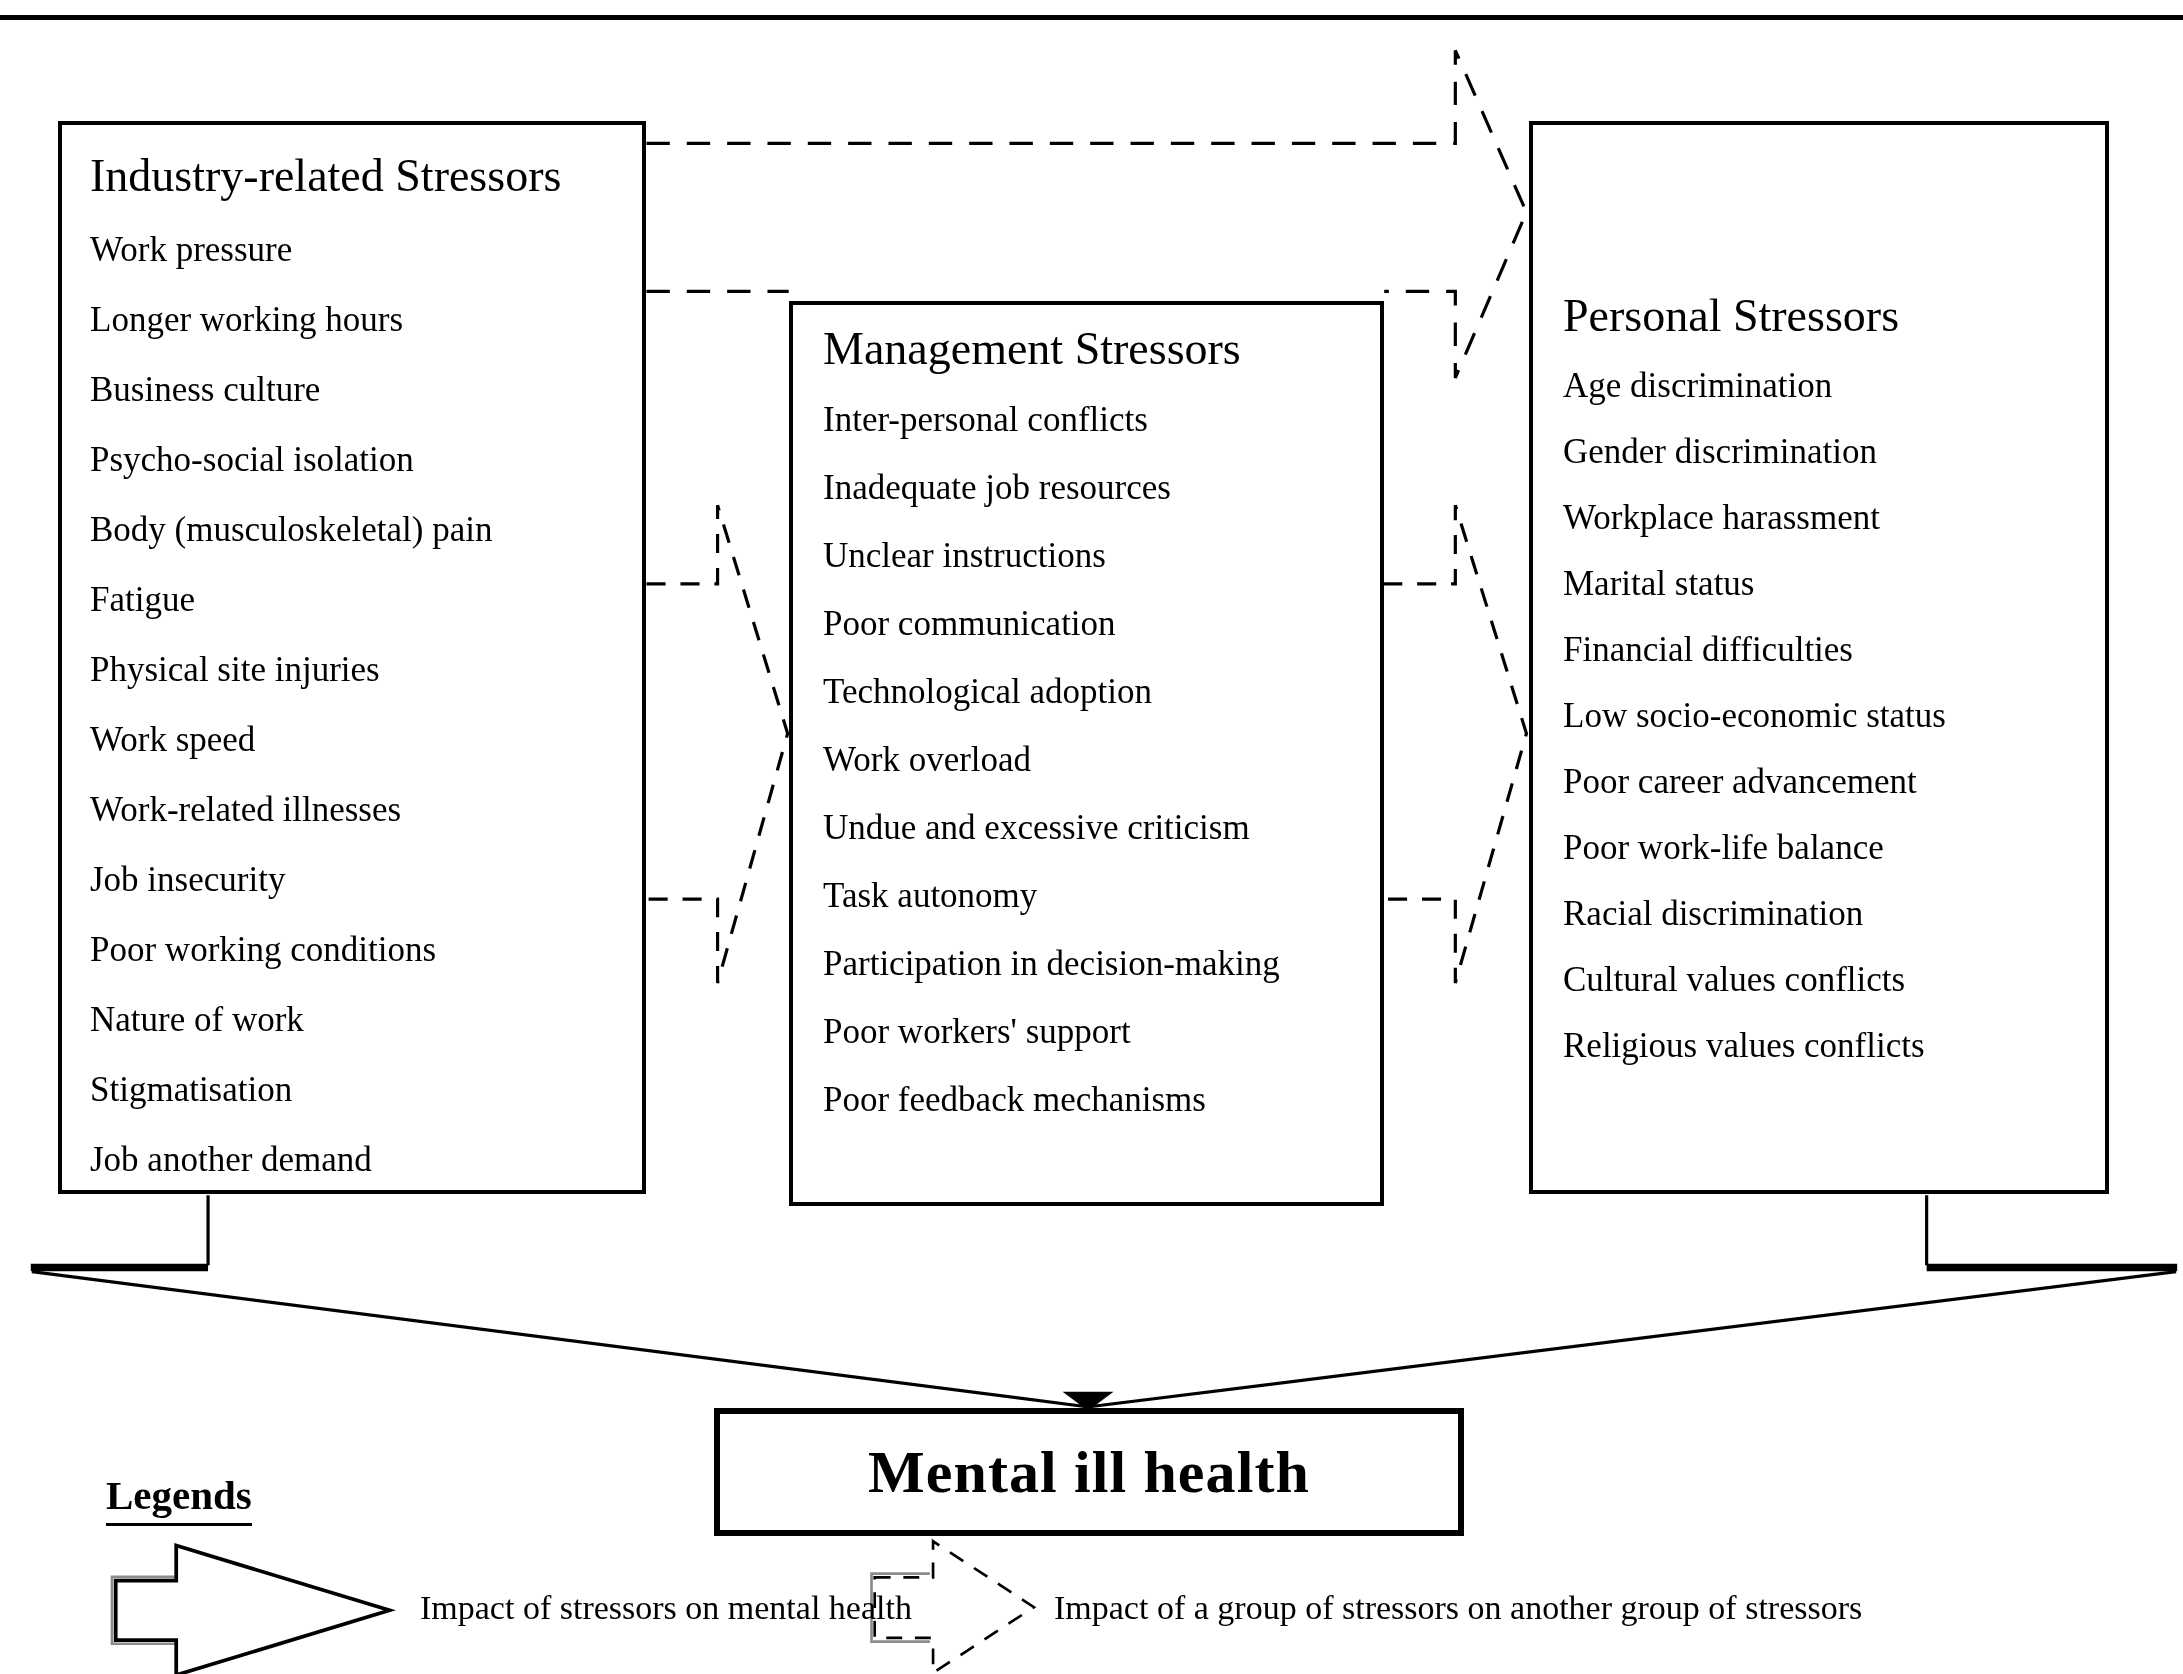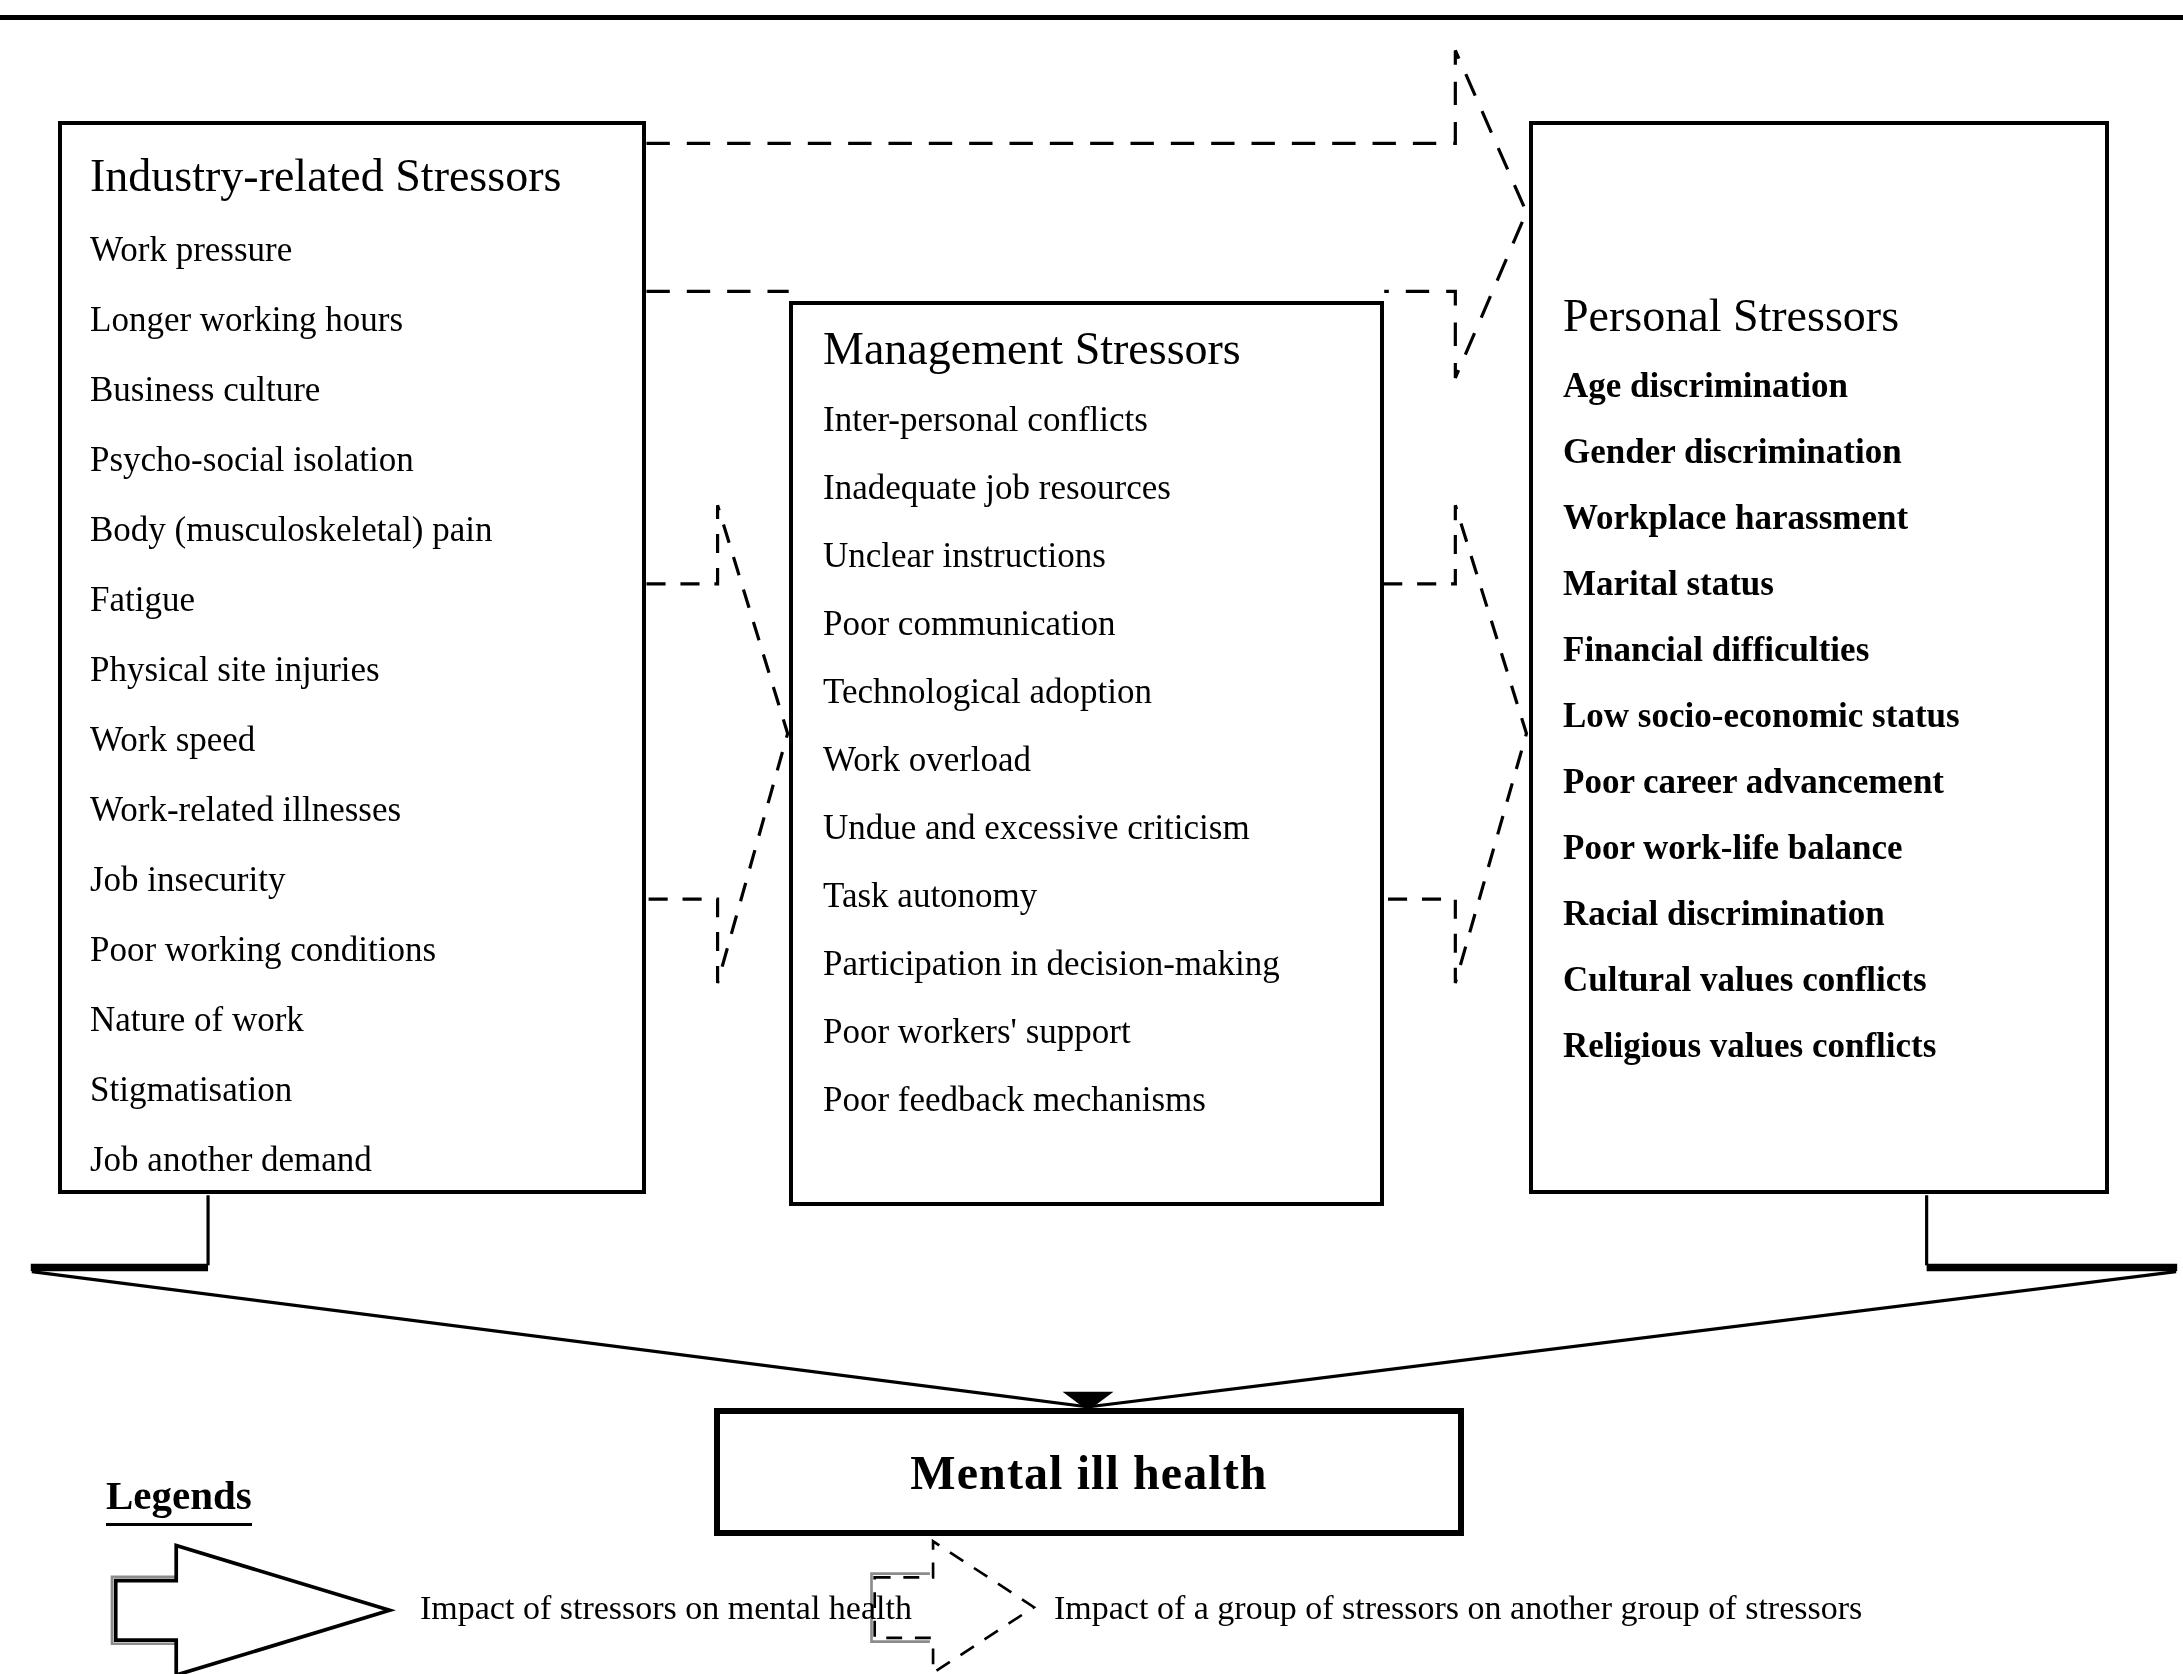--- a/index.html
+++ b/index.html
@@ -15,27 +15,27 @@
     border:4.8px solid var(--line); background:var(--bg); white-space:nowrap;
   }
   #box-industry  { left:58px;  top:121px; width:588px; height:1073px; padding:14px 0 0 28px; }
   #box-management{ left:789px; top:289px; width:595px; height:905px; padding:7.4px 0 0 30px;margin-top:12px; }
   #box-personal  { left:1529px; top:121px; width:580px; height:1073px; padding:154px 0 0 30px; }
   .box-title { font-size:46px; line-height:74px; }
   #box-industry .box-title { margin-bottom:2.1px; }
   .box-item { font-size:35px; }
   #box-industry  .box-item { line-height:70px; }
   #box-management.stress-box .box-item { line-height:68px; }
-  #box-personal  .box-item { line-height:66px;font-weight:bold; }
+  #box-personal  .box-item { line-height:66px; }
   #mental-box {
     position:absolute; z-index:2; box-sizing:border-box; left:714px; top:1408px;
     width:750px; height:128px; border:6.4px solid var(--line); background:var(--bg);
     display:flex; align-items:center; justify-content:center;
   }
-  #mental-label { font-size:48px; font-weight:bold; letter-spacing:1.1px; }
+  #mental-label { font-size:60px; font-weight:bold; letter-spacing:1.1px; }
   #legend-title {
     position:absolute; z-index:2; left:106px; top:1471px; font-size:41px; font-weight:bold;
     border-bottom:3.7px solid var(--line); padding-bottom:4.2px;
   }
   .legend-label { position:absolute; z-index:2; font-size:34px; line-height:38px; white-space:nowrap; }
   #legend-label-solid  { left:420px;  top:1589px; }
   #legend-label-dashed { left:1054px; top:1589px; }
 </style>
 </head>
 <body>

